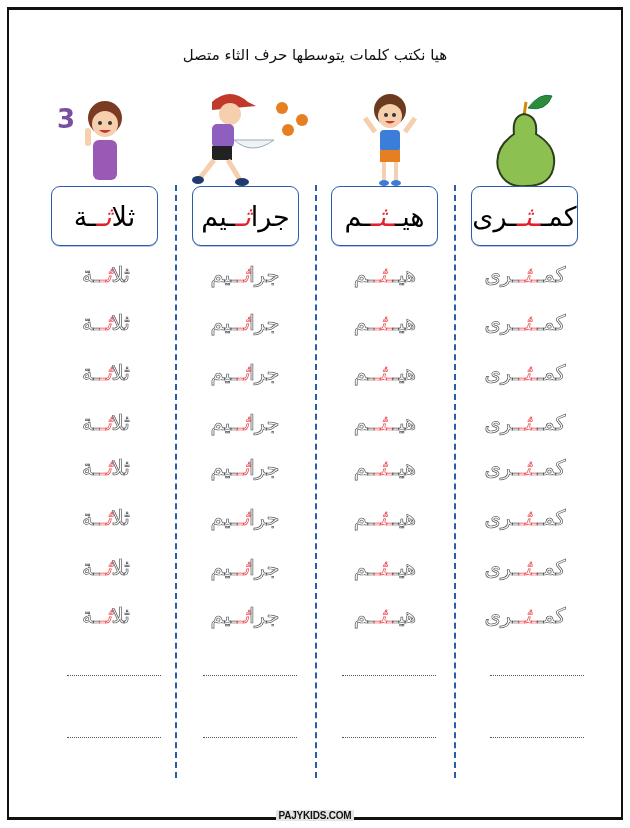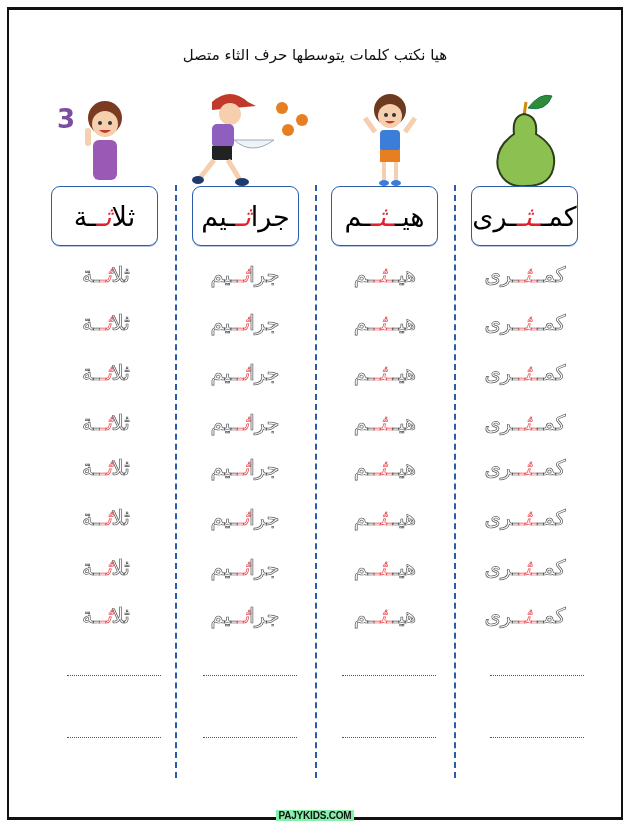--- a/index.html
+++ b/index.html
@@ -1,20 +1,20 @@
 <!DOCTYPE html>
 <html><head>
 <meta charset="utf-8">
 <style>
   html, body { margin:0; padding:0; background:#fff; }
   body { width:630px; height:828px; position:relative; overflow:hidden; font-family:"DejaVu Sans", sans-serif; }
   .frame { position:absolute; left:7px; top:7px; width:612px; height:810px; border:2px solid #111; border-top-width:3px; border-bottom:none; }
   .bottom-line { position:absolute; top:817px; height:3px; background:#111; }
   .footer { position:absolute; left:0; width:630px; top:810px; text-align:center; font-family:"Liberation Sans", sans-serif; font-weight:bold; font-size:10px; color:#111; letter-spacing:-0.2px; }
-  .footer span { background:#86efac; padding:0 3px; }
+  .footer span { background:#e5e5e5; padding:0 3px; }
   .title { position:absolute; left:0; top:46px; width:630px; text-align:center; font-family:"DejaVu Sans", sans-serif; font-size:15px; color:#111; direction:rtl; }
   .divider { position:absolute; top:185px; height:593px; width:0; border-left:2px dashed #2a5caa; }
   .box { position:absolute; top:186px; width:105px; height:58px; border:1.5px solid #2a5caa; border-radius:9px; background:#fff;
          display:flex; align-items:center; justify-content:center; direction:rtl; font-family:"DejaVu Sans", sans-serif; font-size:27px; color:#000; box-shadow:0 1px 0 #b7c6e3; }
   .red { color:#e0202a;font-style:italic; }
   .trace { position:absolute; width:120px; text-align:center; direction:rtl; font-family:"DejaVu Sans", sans-serif; font-size:21px;
            color:transparent; -webkit-text-stroke:0.7px #555; line-height:1; }
   .trace .red { color:transparent; -webkit-text-stroke:0.7px #e84a50; }
   .write-line { position:absolute; width:94px; height:0; border-top:1px dotted #555; }
   .illus { position:absolute; }

